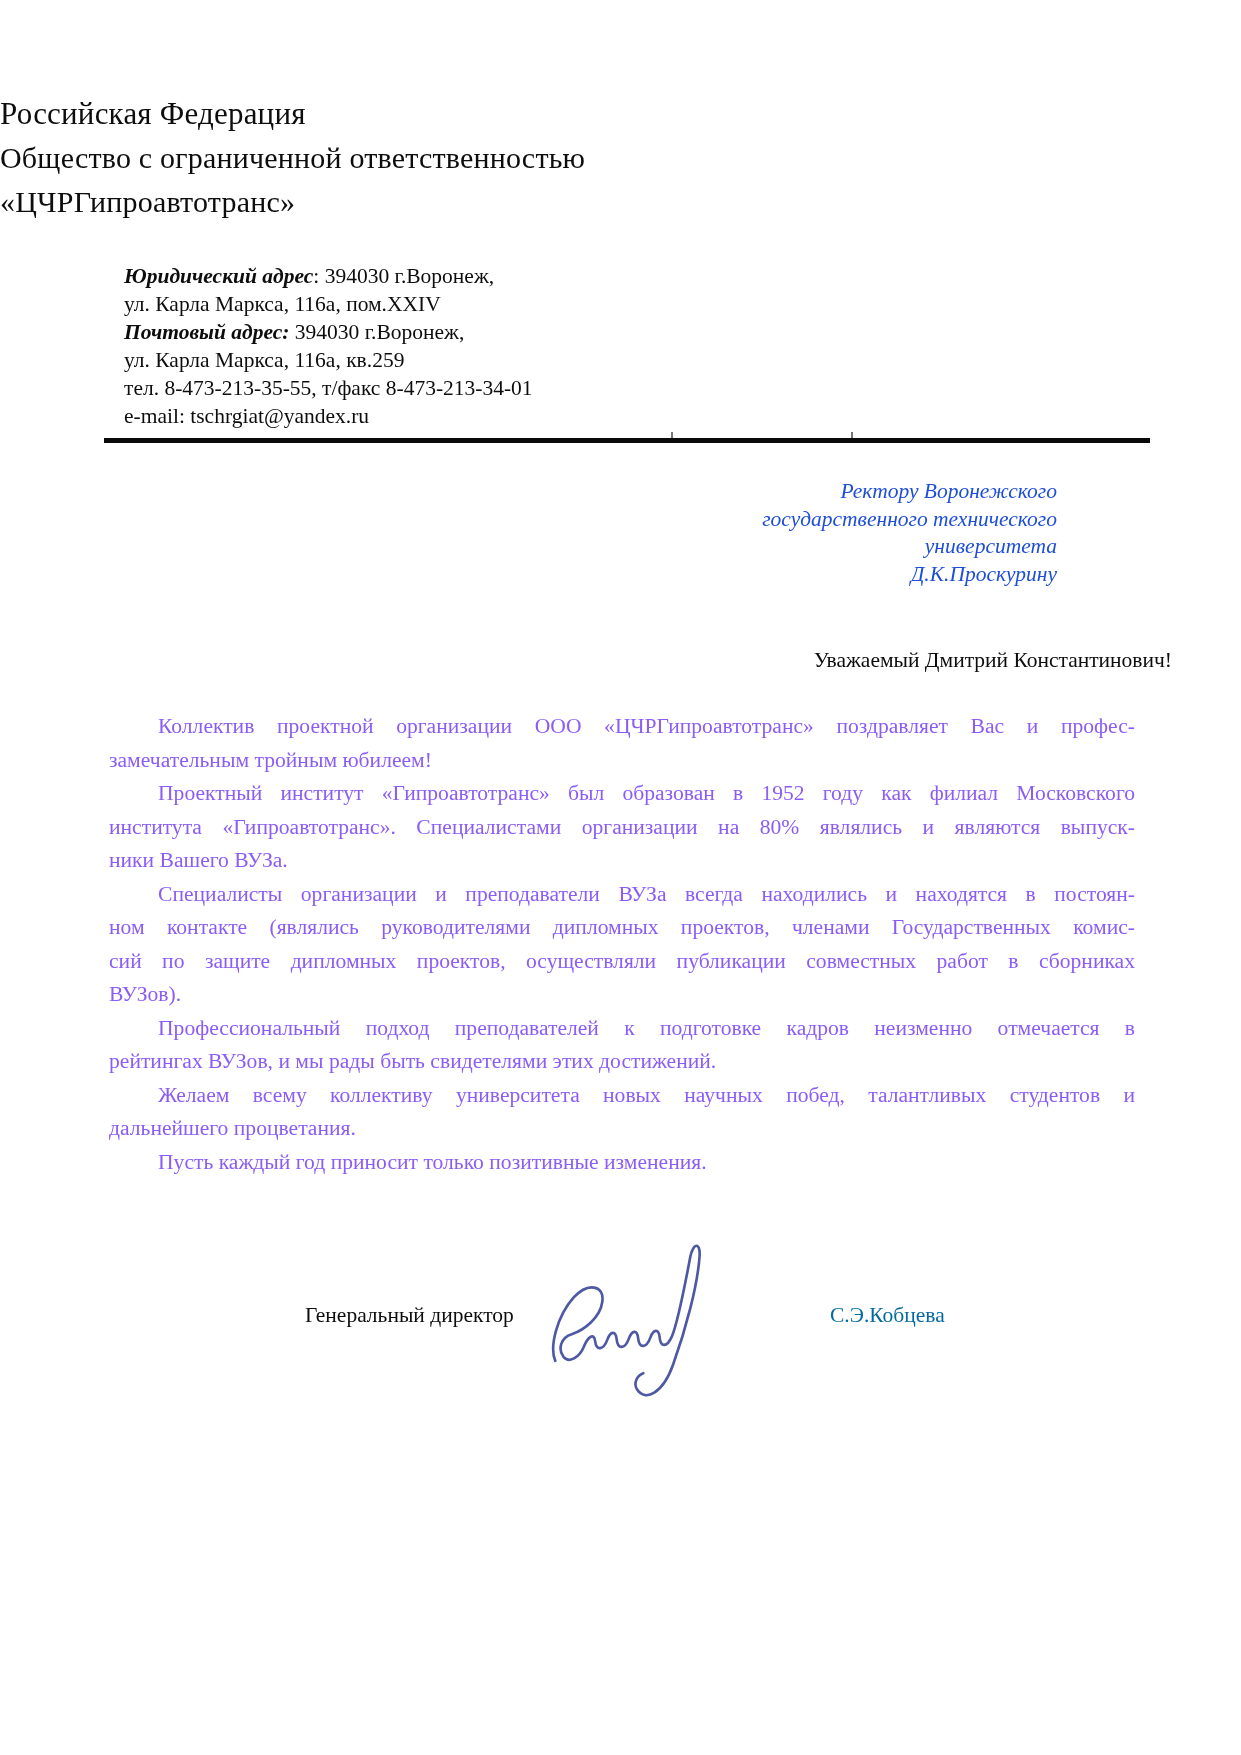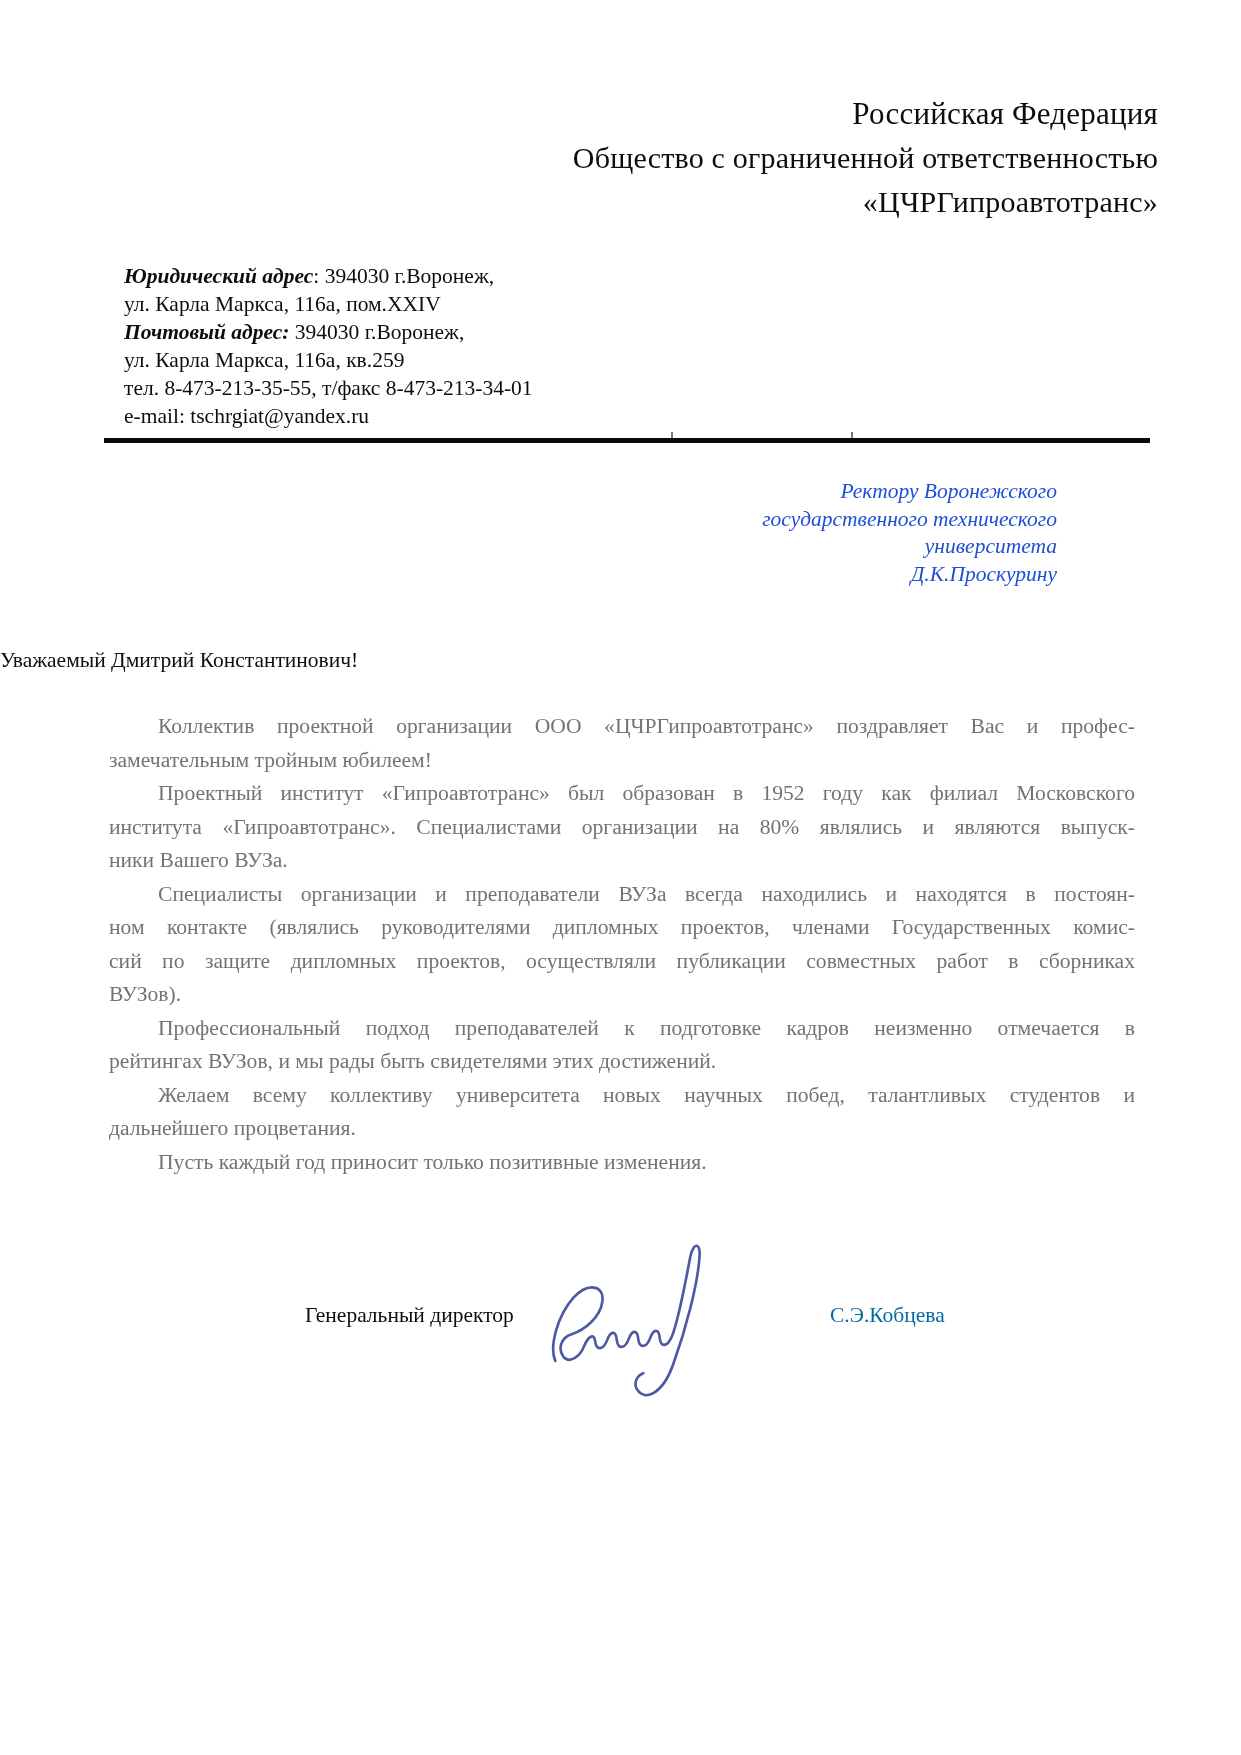--- a/index.html
+++ b/index.html
@@ -8,21 +8,21 @@
     width:1241px;height:1755px;
     margin:0 auto;
     background:#ffffff;
     font-family:"Liberation Serif","DejaVu Serif",serif;
     color:#111111;
     overflow:hidden;
   }
   
   .letterhead{
     position:absolute;top:92px;left:0;width:1158px;
-    text-align:right;
+    text-align:left;
     font-size:30px;line-height:44px;
     color:#0d0d0d;
     letter-spacing:0.2px;
   }
   .letterhead .l1{font-size:31px;}
   
   .contact{
     position:absolute;top:262px;left:124px;
     font-size:21.5px;line-height:28px;
     color:#0d0d0d;
@@ -44,28 +44,28 @@
   .recipient{
     position:absolute;top:478px;right:184px;
     text-align:right;
     font-size:21.5px;line-height:27.5px;
     color:#1d4ed8;
     font-style:italic;
   }
   
   .salutation{
     position:absolute;top:648px;left:0;width:1172px;
-    text-align:left;
+    text-align:right;
     font-size:21.5px;color:#0d0d0d;
   }
   
   .body-text{
     position:absolute;top:710px;left:109px;width:1026px;
     font-size:21.6px;
-    color:#737373;
+    color:#8b5cf6;
   }
   .body-line{
     height:33.5px;line-height:33.5px;
     white-space:nowrap;
   }
   .body-line.just{
     text-align:justify;
     text-align-last:justify;
     white-space:normal;
     overflow:hidden;

